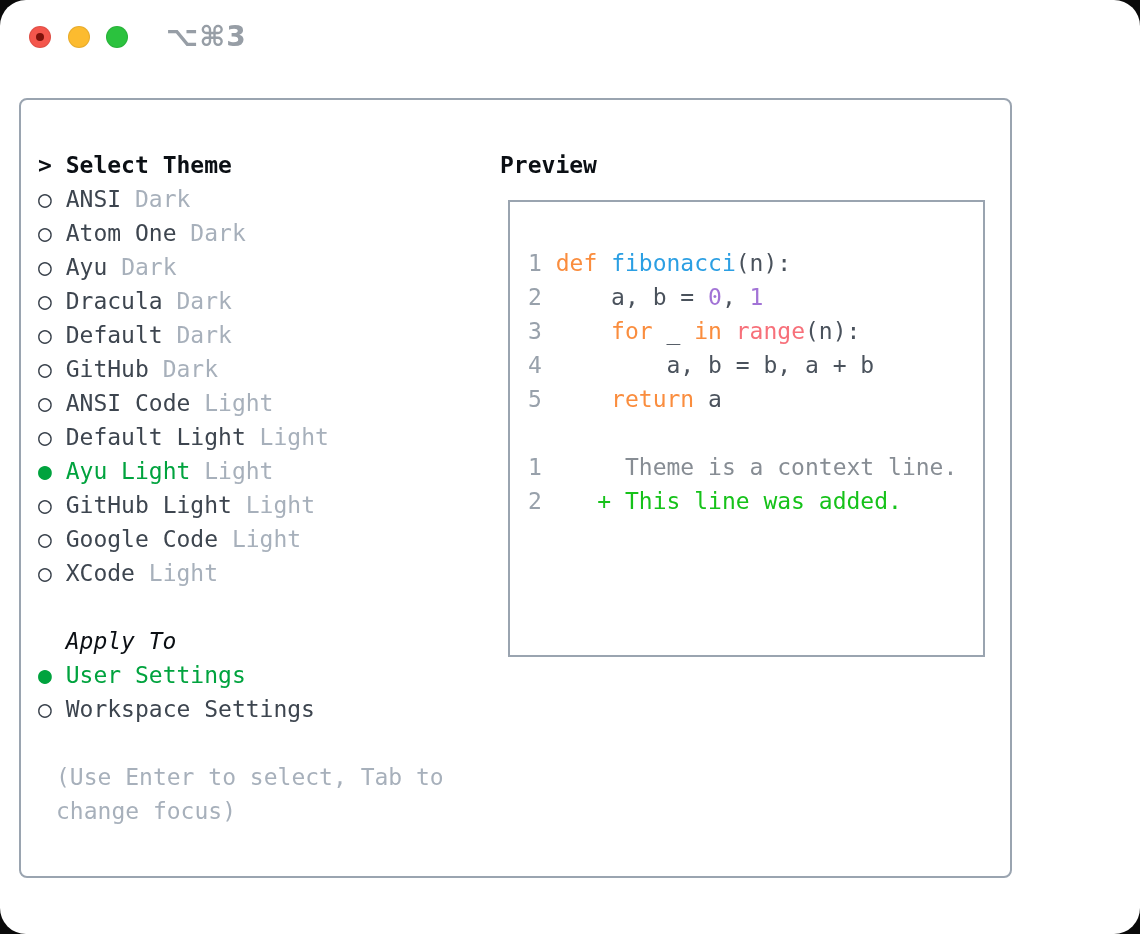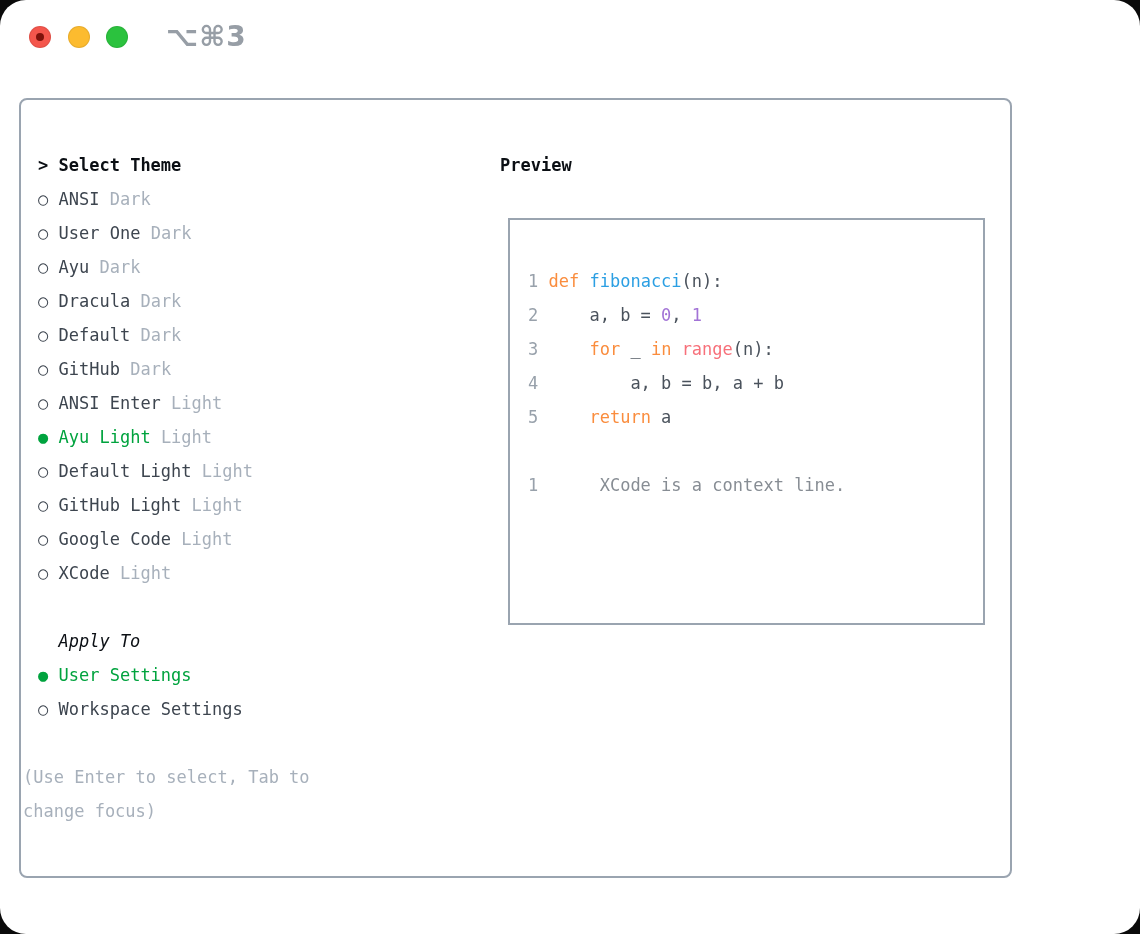--- a/index.html
+++ b/index.html
@@ -21,38 +21,38 @@
     position:absolute;left:166px;top:20px;
     font-family:"DejaVu Sans",sans-serif;
     font-size:28px;line-height:34px;font-weight:600;
     color:var(--titlebar-text);letter-spacing:1px;
   }
   
   .panel{
     position:absolute;left:19px;top:98px;width:993px;height:780px;
     border:2px solid var(--border);border-radius:8px;box-sizing:border-box;
   }
-  .row{white-space:pre;height:34px;font-size:17px;line-height:34px;}
+  .row{white-space:pre;height:34px;font-size:23px;line-height:34px;}
   .heading{font-weight:bold;color:var(--heading);}
   #select-heading{position:absolute;left:17px;top:48px;}
   #theme-items{position:absolute;left:17px;top:82px;}
   .marker{color:var(--item);}
   .theme-name{color:var(--item);}
   .variant{color:var(--muted);}
   .selected .marker,.selected .theme-name,.selected .opt-label{color:var(--selected-green);}
   #apply-section{position:absolute;left:17px;top:524px;}
   .apply-heading{color:var(--heading);padding-left:2ch;font-style:italic;}
   .opt-label{color:var(--item);}
-  #help{position:absolute;left:2px;top:660px;}
+  #help{position:absolute;left:35px;top:660px;}
   .help-line{color:var(--muted);}
   
   #preview-title{position:absolute;left:479px;top:48px;}
   .preview-box{
-    position:absolute;left:487px;top:100px;width:477px;height:407px;
-    border:2px solid var(--border);box-sizing:border-box;margin-top:18px;
+    position:absolute;left:487px;top:100px;width:477px;height:457px;
+    border:2px solid var(--border);box-sizing:border-box;
   }
   #code{position:absolute;left:18px;top:44px;}
   .lnum{color:var(--line-number);}
   .tok-plain{color:var(--code-plain);}
   .tok-keyword{color:var(--keyword);}
   .tok-function{color:var(--function);}
   .tok-builtin{color:var(--builtin);}
   .tok-number{color:var(--number);}
   .tok-context{color:var(--context);}
   .tok-deleted{color:var(--deleted);}
@@ -69,28 +69,28 @@
     <div class="tl tl-zoom"></div>
     <div class="shortcut">⌥⌘3</div>
   </div>
 
   <div class="panel">
 
     <div id="select-heading" class="row heading"><span>&gt;</span><span> </span><span>Select Theme</span></div>
 
     <div id="theme-items">
         <div class="row theme-row"><span class="marker">○</span> <span class="theme-name">ANSI</span> <span class="variant">Dark</span></div>
-        <div class="row theme-row"><span class="marker">○</span> <span class="theme-name">User One</span> <span class="variant">Dark</span></div>
+        <div class="row theme-row"><span class="marker">○</span> <span class="theme-name">Atom One</span> <span class="variant">Dark</span></div>
         <div class="row theme-row"><span class="marker">○</span> <span class="theme-name">Ayu</span> <span class="variant">Dark</span></div>
         <div class="row theme-row"><span class="marker">○</span> <span class="theme-name">Dracula</span> <span class="variant">Dark</span></div>
         <div class="row theme-row"><span class="marker">○</span> <span class="theme-name">Default</span> <span class="variant">Dark</span></div>
         <div class="row theme-row"><span class="marker">○</span> <span class="theme-name">GitHub</span> <span class="variant">Dark</span></div>
-        <div class="row theme-row"><span class="marker">○</span> <span class="theme-name">ANSI Enter</span> <span class="variant">Light</span></div>
+        <div class="row theme-row"><span class="marker">○</span> <span class="theme-name">ANSI Code</span> <span class="variant">Light</span></div>
+        <div class="row theme-row"><span class="marker">○</span> <span class="theme-name">Default Light</span> <span class="variant">Light</span></div>
         <div class="row theme-row selected"><span class="marker">●</span> <span class="theme-name">Ayu Light</span> <span class="variant">Light</span></div>
-        <div class="row theme-row"><span class="marker">○</span> <span class="theme-name">Default Light</span> <span class="variant">Light</span></div>
         <div class="row theme-row"><span class="marker">○</span> <span class="theme-name">GitHub Light</span> <span class="variant">Light</span></div>
         <div class="row theme-row"><span class="marker">○</span> <span class="theme-name">Google Code</span> <span class="variant">Light</span></div>
         <div class="row theme-row"><span class="marker">○</span> <span class="theme-name">XCode</span> <span class="variant">Light</span></div>
       </div>
 
     <div id="apply-section">
         <div class="row apply-heading">Apply To</div>
         <div class="row apply-row selected"><span class="marker">●</span> <span class="opt-label">User Settings</span></div>
         <div class="row apply-row"><span class="marker">○</span> <span class="opt-label">Workspace Settings</span></div>
       </div>
@@ -103,18 +103,19 @@
     <div id="preview-title" class="row heading">Preview</div>
 
     <div class="preview-box">
       <div id="code">
           <div class="row code-row"><span class="lnum">1</span> <span class="tok-keyword">def</span><span class="tok-plain"> </span><span class="tok-function">fibonacci</span><span class="tok-plain">(n):</span></div>
           <div class="row code-row"><span class="lnum">2</span> <span class="tok-plain">    a, b = </span><span class="tok-number">0</span><span class="tok-plain">, </span><span class="tok-number">1</span></div>
           <div class="row code-row"><span class="lnum">3</span> <span class="tok-plain">    </span><span class="tok-keyword">for</span><span class="tok-plain"> _ </span><span class="tok-keyword">in</span><span class="tok-plain"> </span><span class="tok-builtin">range</span><span class="tok-plain">(n):</span></div>
           <div class="row code-row"><span class="lnum">4</span> <span class="tok-plain">        a, b = b, a + b</span></div>
           <div class="row code-row"><span class="lnum">5</span> <span class="tok-plain">    </span><span class="tok-keyword">return</span><span class="tok-plain"> a</span></div>
           <div class="row code-row"><span class="lnum"></span> </div>
-          <div class="row code-row"><span class="lnum">1</span> <span class="tok-context">     XCode is a context line.</span></div>
+          <div class="row code-row"><span class="lnum">1</span> <span class="tok-context">     Theme is a context line.</span></div>
+          <div class="row code-row"><span class="lnum">2</span> <span class="tok-added">   + This line was added.</span></div>
         </div>
     </div>
 
   </div>
 </div>
 
 </body></html>

